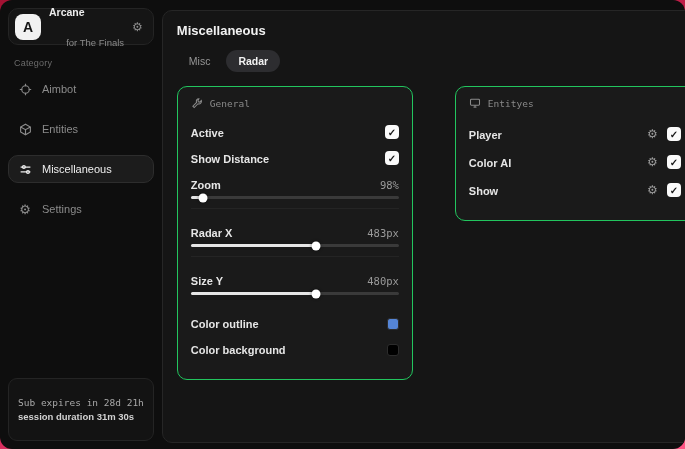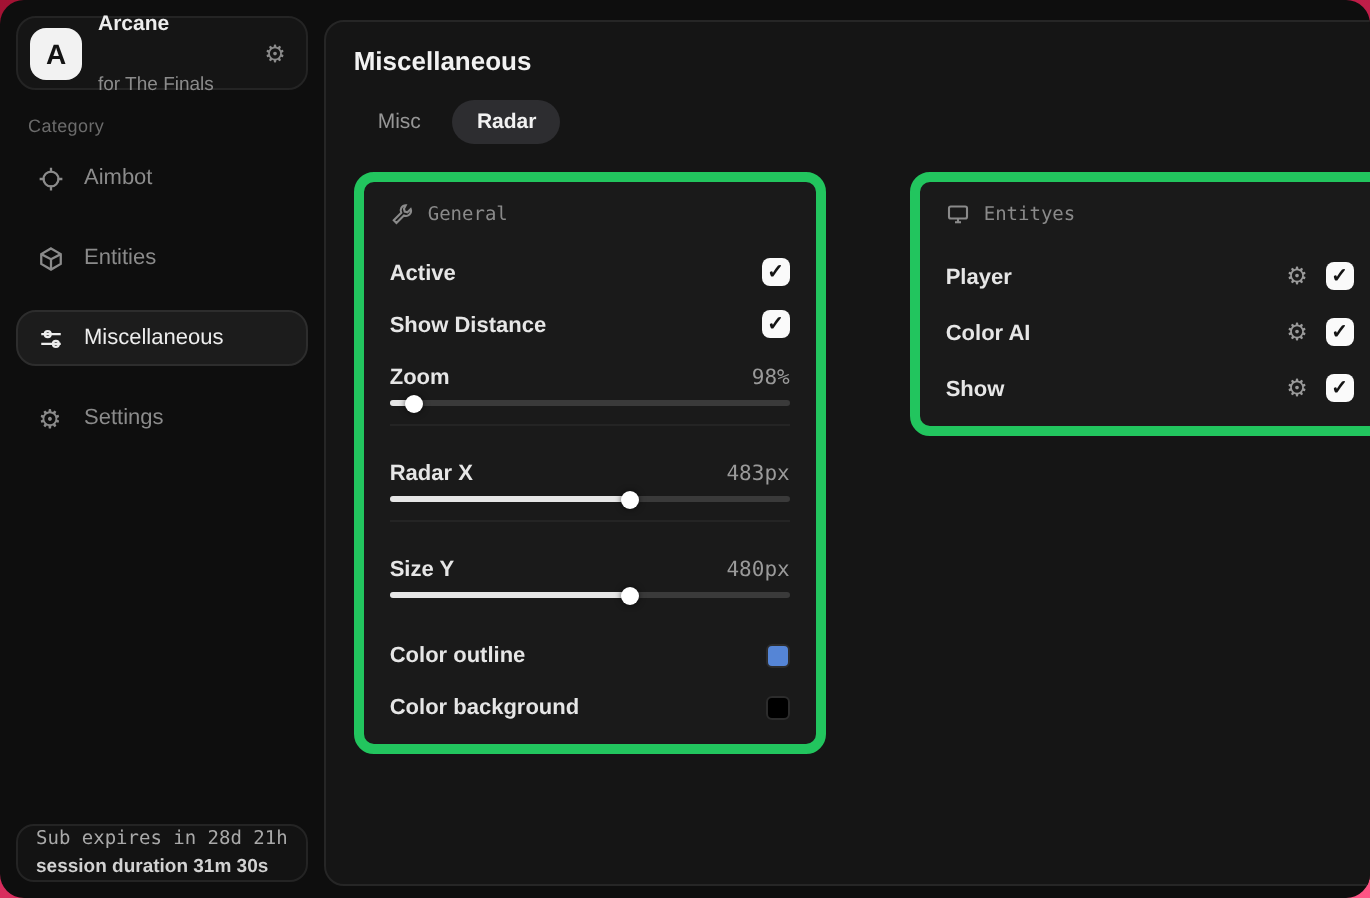--- a/index.html
+++ b/index.html
@@ -12,43 +12,43 @@
   .window { position:absolute; inset:0; border-radius:12px; background:#0e0e0e; overflow:hidden; display:flex; }
 
   
   .sidebar { width:177px; padding:8px; display:flex; flex-direction:column; }
   .side-header { height:37px; flex:0 0 37px; border:1px solid #242424; background:#151515; border-radius:10px;
     display:flex; align-items:center; gap:8px; padding:0 10px 0 6px; }
   .logo { width:26px; height:26px; border-radius:8px; background:#f2f2f2; color:#141414;
     display:flex; align-items:center; justify-content:center; font-weight:bold; font-size:14px; }
   .side-header-text { flex:1; display:flex; flex-direction:column; gap:19px; }
   .app-name { font-size:10.5px; font-weight:bold; color:#ededed; }
-  .app-sub { font-size:9.5px; color:#8b8b8b; }
+  .app-sub { font-size:9.5px; color:#8b8b8b;text-align:right; }
   .mini-gear { color:#8b8b8b; font-size:12px; line-height:1; }
   .category { margin:13px 6px 7px; font-size:9px; color:#6b6b6b; letter-spacing:.2px; }
   .nav { display:flex; flex-direction:column; gap:12px; }
   .nav-item { display:flex; align-items:center; gap:10px; padding:6px 9px; border-radius:10px;
     color:#8b8b8b; font-size:11px; border:1px solid transparent; cursor:pointer; }
   .nav-item.selected { background:#1c1c1c; border-color:#2d2d2d; color:#ededed; }
   .nav-icon { width:14px; height:14px; display:flex; align-items:center; justify-content:center; flex:0 0 14px; }
   .nav-icon svg { width:13px; height:13px; stroke:currentColor; fill:none; stroke-width:1.4; }
   .gear-glyph { font-size:13px; line-height:1; }
-  .sub-box { margin-top:auto; border:1px solid #242424; background:#131313; border-radius:9px; padding:1px 9px; }
+  .sub-box { margin-top:auto; border:1px solid #242424; background:#131313; border-radius:9px; padding:18px 9px; }
   .sub-line1 { font-family:"DejaVu Sans Mono", monospace; font-size:9.5px; color:#a9a9a9; margin-bottom:3px; white-space:nowrap; }
   .sub-line2 { font-size:9.5px; font-weight:bold; color:#d2d2d2; }
 
   
   .main { flex:1; margin:10px 4px 6px 0; border:1px solid #262626; background:#151515; border-radius:10px;
     padding:12px 14px; display:flex; flex-direction:column; }
   .page-title { font-size:13px; font-weight:bold; color:#f2f2f2; }
   .tabs { margin-top:12px; display:flex; gap:4px; align-items:center; }
   .tab { font-size:10.5px; color:#969696; padding:5px 12px; border-radius:999px; cursor:pointer; }
   .tab.selected { background:#2d2d30; color:#f2f2f2; font-weight:bold; }
   .content { display:flex; gap:12px; margin-top:14px; align-items:flex-start; }
-  .card { background:#1a1a1a; border:5px solid #22c55e; border-radius:10px; padding:10px 13px 12px; }
+  .card { background:#1a1a1a; border:1px solid #22c55e; border-radius:10px; padding:10px 13px 23px; }
   .card.general { width:236px; }
   .card.entities { width:240px;margin-left:30px; }
   .card-header { display:flex; align-items:center; gap:7px; color:#8a8a8a;
     font-family:"DejaVu Sans Mono", monospace; font-size:9.5px; margin-bottom:4px; }
   .card-header svg { width:12px; height:12px; stroke:#8a8a8a; fill:none; stroke-width:1.4; }
   .row { display:flex; align-items:flex-end; justify-content:space-between; height:26px; }
   .row-label { font-size:11px; font-weight:600; color:#e6e6e6; }
   .row-value { font-family:"DejaVu Sans Mono", monospace; font-size:10.5px; color:#9a9a9a; }
   .checkbox { width:14px; height:14px; background:#fafafa; border-radius:4px; display:flex;
     align-items:center; justify-content:center; color:#141414; font-size:10px; font-weight:bold; cursor:pointer; }

